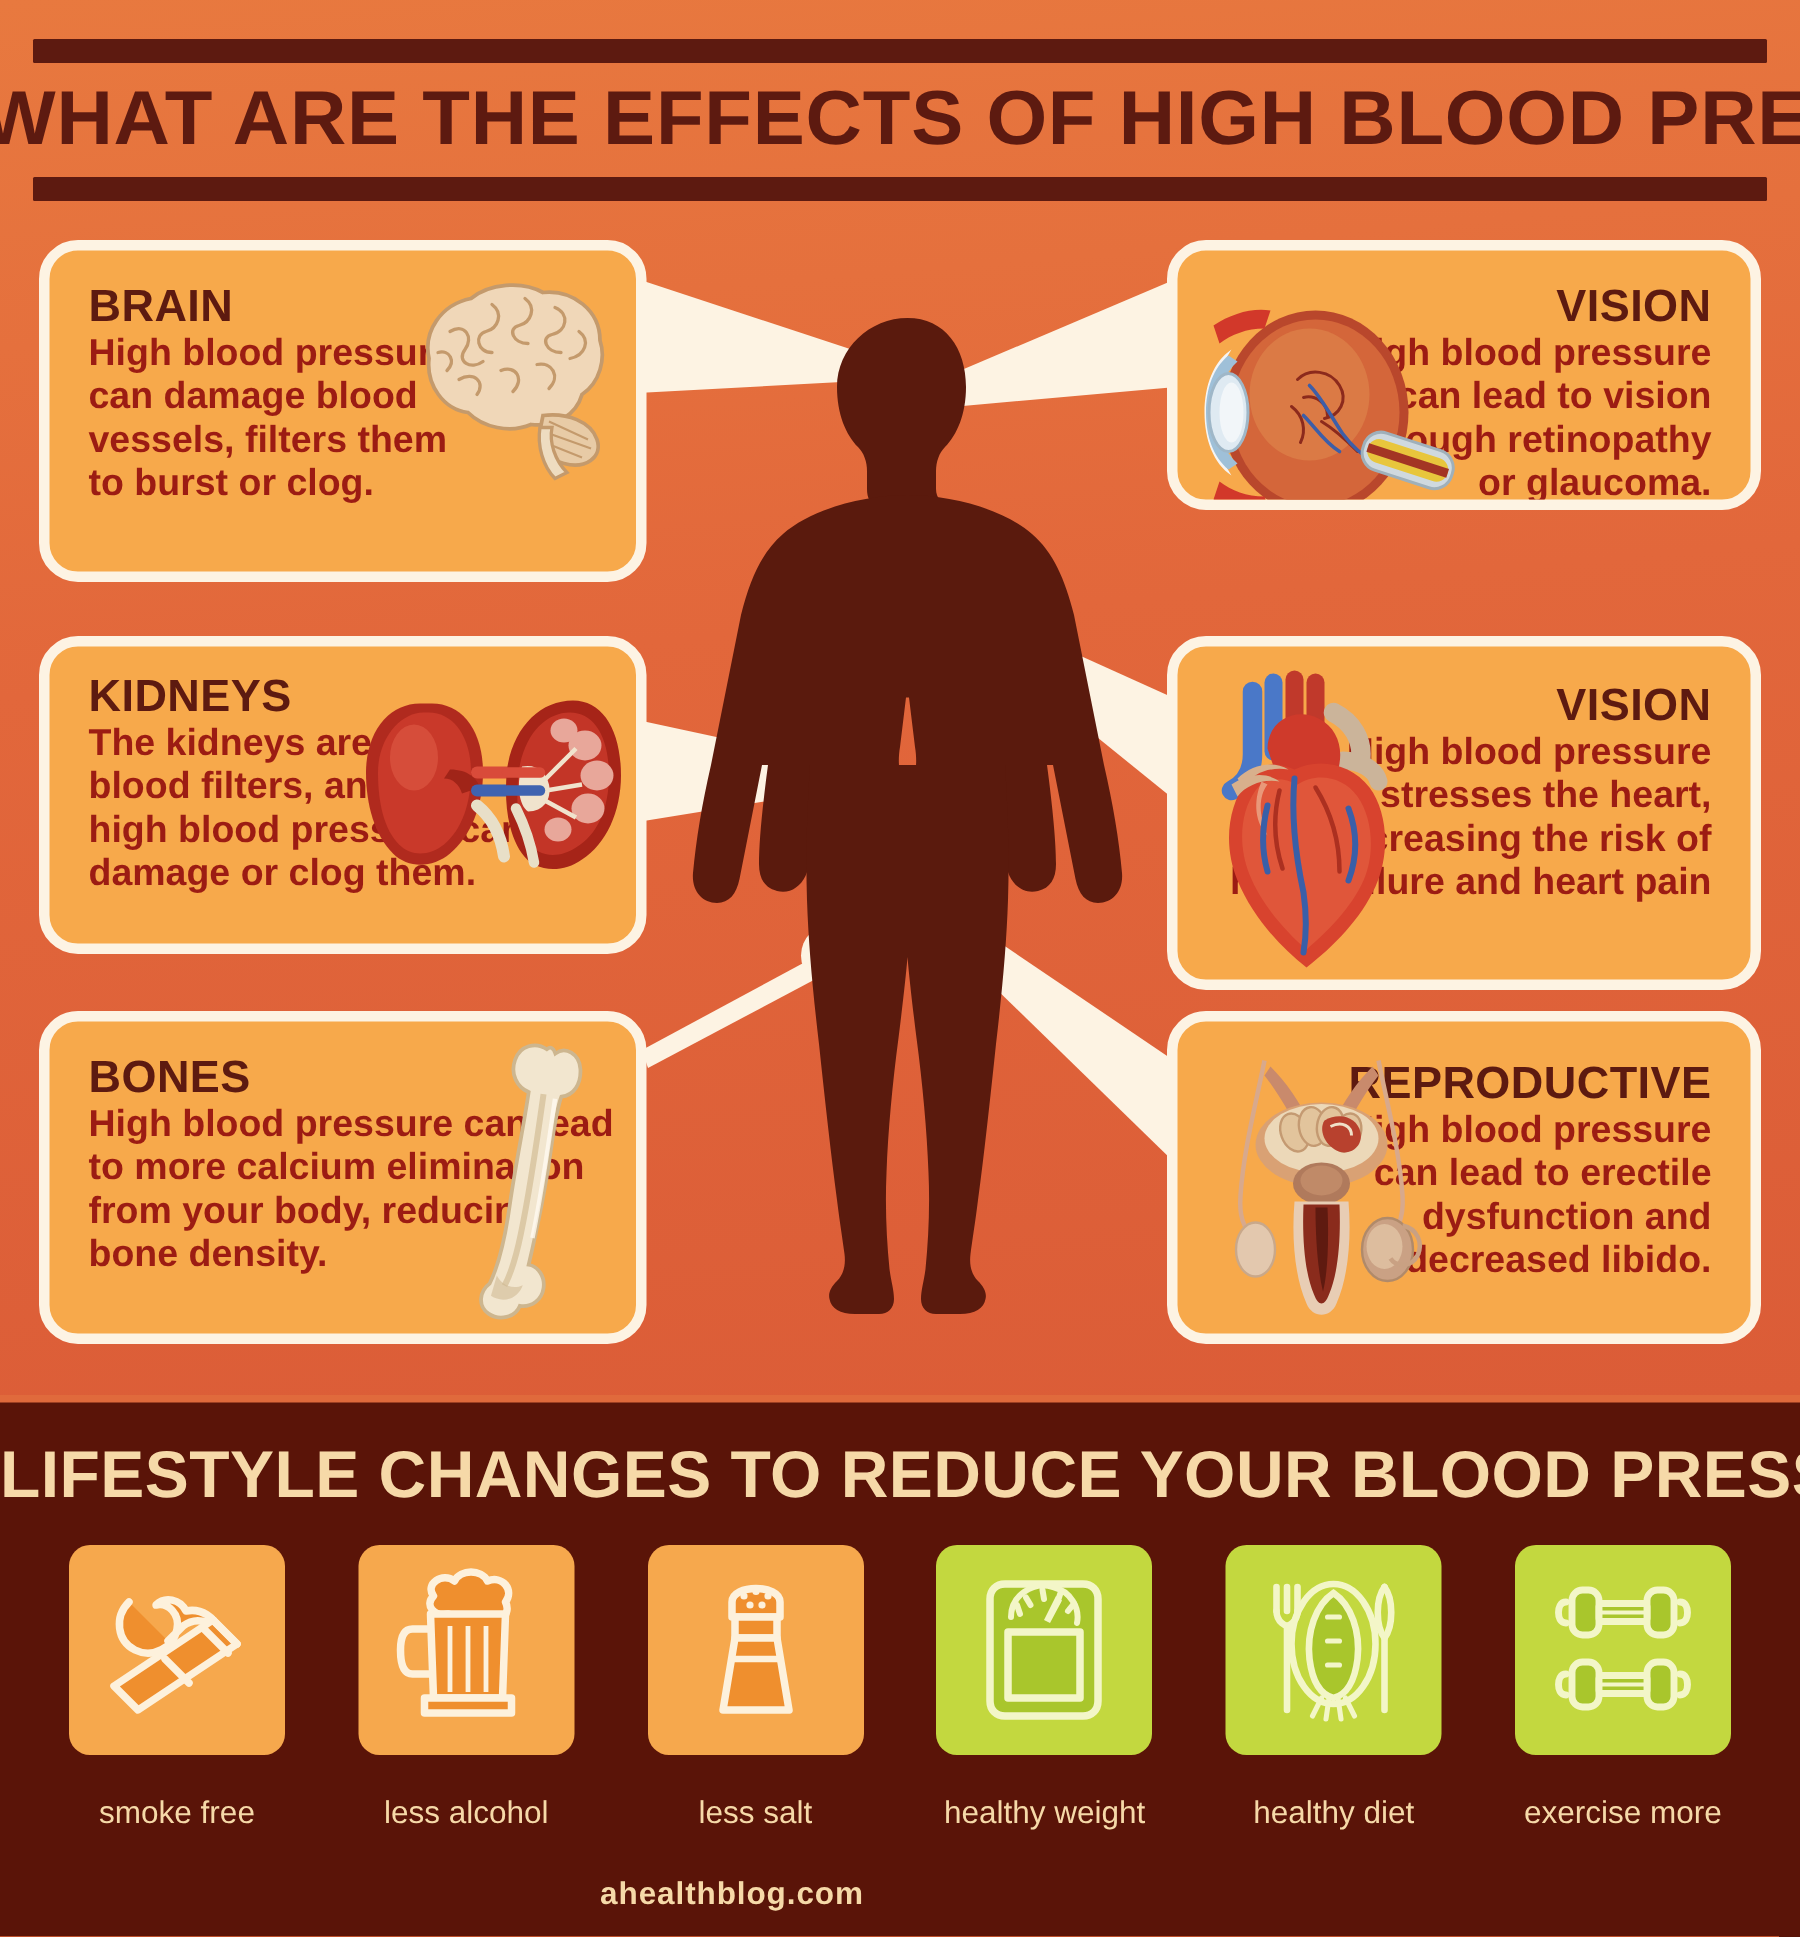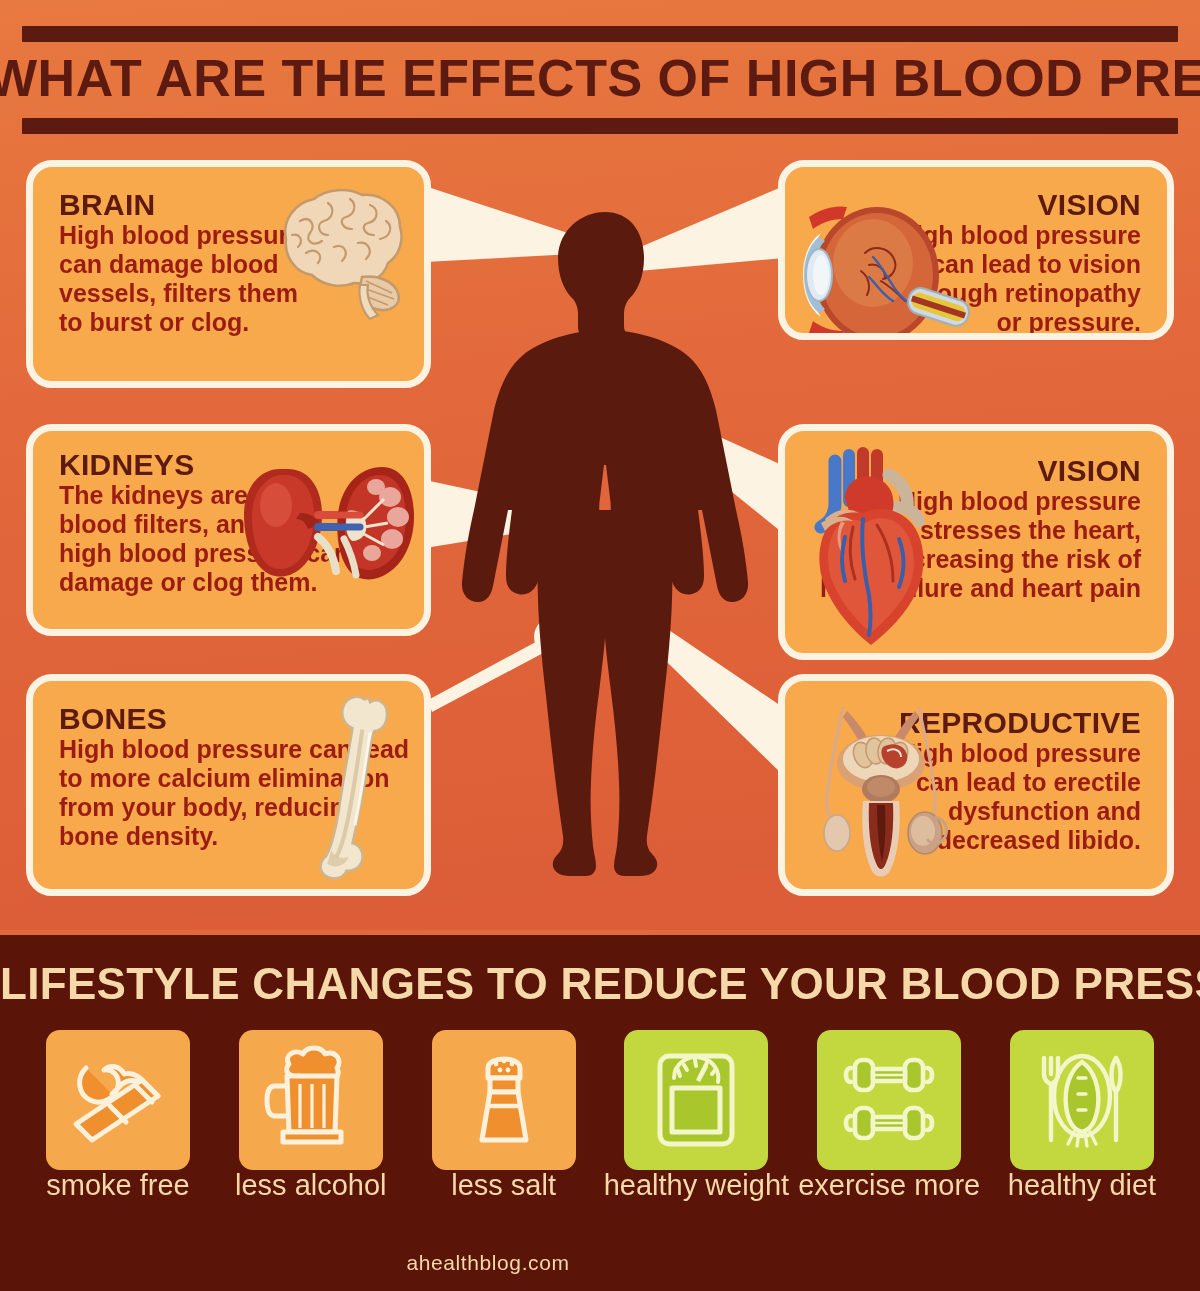--- a/index.html
+++ b/index.html
@@ -118,28 +118,28 @@
   .tile{
     width:148px;display:flex;flex-direction:column;align-items:center;
   }
   .tile .box{
     width:144px;height:140px;border-radius:14px;
     display:flex;align-items:center;justify-content:center;
   }
   .tile .box.orange{background:#f6a84d;}
   .tile .box.green{background:#c3d83f;}
   .tile .lbl{
-    margin-top:0;color:#f6d9a8;
+    margin-top:24px;color:#f6d9a8;
     font-family:"Liberation Sans Narrow","Liberation Sans",sans-serif;
-    font-size:29px;line-height:30px;white-space:nowrap;font-weight:normal;
+    font-size:21px;line-height:30px;white-space:nowrap;font-weight:normal;
   }
   .site{
     position:absolute;left:0;bottom:16px;width:976px;text-align:center;
     color:#f6d9a8;font-family:"Liberation Sans Narrow","Liberation Sans",sans-serif;
-    font-size:21px;letter-spacing:0.6px;
+    font-size:21px;letter-spacing:0.6px;font-weight:bold;
   }
 </style>
 </head>
 <body>
 
 <div id="page">
 
   <div class="top-region">
 
     <div class="title-bar-top"></div>
@@ -313,21 +313,21 @@
       </div>
     </div>
 
     <div class="card right-card" id="card-vision">
       <div class="txt">
         <div class="h">VISION</div>
         <div class="b">
           <div>High blood pressure</div>
           <div>can lead to vision</div>
           <div>loss through retinopathy</div>
-          <div>or pressure.</div>
+          <div>or glaucoma.</div>
         </div>
       </div>
       <div class="art" style="left:10px;top:26px;">
         <svg width="175" height="165" viewBox="0 0 175 165">
           <ellipse cx="82" cy="82" rx="62" ry="68" fill="#b9472c"></ellipse>
           <ellipse cx="82" cy="82" rx="56" ry="62" fill="#d4663a"></ellipse>
           <ellipse cx="78" cy="70" rx="40" ry="44" fill="#e08b4e" opacity="0.55"></ellipse>
           <path d="M26,40 C14,48 8,64 8,82 C8,100 14,116 26,124
                    C18,112 14,98 14,82 C14,66 18,52 26,40 Z" fill="#f4f4f4"></path>
           <path d="M24,44 C14,52 9,66 9,82 C9,98 14,112 24,120
@@ -624,46 +624,20 @@
             </g>
             <path d="M56,36 L64,20 L68,23 L60,38 Z" fill="#f3f6c8"></path>
           </svg>
         </div>
         <div class="lbl">healthy weight</div>
       </div>
 
       <div class="tile">
         <div class="box green">
           <svg width="112" height="112" viewBox="0 0 112 112">
-            <g stroke="#f3f6c8" stroke-width="4.6" stroke-linejoin="round" stroke-linecap="round" fill="#a9c62c">
-
-              <rect x="22" y="16" width="18" height="30" rx="7"></rect>
-              <rect x="72" y="16" width="18" height="30" rx="7"></rect>
-              <path d="M18,24 C14,24 13,28 13,31 C13,34 14,38 18,38" fill="none"></path>
-              <path d="M94,24 C98,24 99,28 99,31 C99,34 98,38 94,38" fill="none"></path>
-              <rect x="40" y="25" width="32" height="12" rx="2"></rect>
-
-              <rect x="22" y="64" width="18" height="30" rx="7"></rect>
-              <rect x="72" y="64" width="18" height="30" rx="7"></rect>
-              <path d="M18,72 C14,72 13,76 13,79 C13,82 14,86 18,86" fill="none"></path>
-              <path d="M94,72 C98,72 99,76 99,79 C99,82 98,86 94,86" fill="none"></path>
-              <rect x="40" y="73" width="32" height="12" rx="2"></rect>
-            </g>
-            <g stroke="#f3f6c8" stroke-width="2.6">
-              <path d="M40,31 L72,31"></path>
-                <path d="M40,79 L72,79"></path>
-            </g>
-          </svg>
-        </div>
-        <div class="lbl">exercise more</div>
-      </div>
-
-      <div class="tile">
-        <div class="box green">
-          <svg width="112" height="112" viewBox="0 0 112 112">
             <g stroke="#f3f6c8" stroke-width="4.4" stroke-linejoin="round" stroke-linecap="round" fill="none">
 
               <ellipse cx="56" cy="52" rx="28" ry="40"></ellipse>
 
               <path d="M18,14 L18,30"></path>
                 <path d="M25,14 L25,30"></path>
                 <path d="M32,14 L32,30"></path>
               <path d="M18,30 C18,38 25,40 25,40 L25,96"></path>
               <path d="M32,30 C32,38 25,40 25,40"></path>
 
@@ -682,18 +656,44 @@
               <path d="M48,88 L42,100"></path>
                 <path d="M53,88 L51,102"></path>
               <path d="M59,88 L61,102"></path>
                 <path d="M64,88 L70,100"></path>
             </g>
           </svg>
         </div>
         <div class="lbl">healthy diet</div>
       </div>
 
+      <div class="tile">
+        <div class="box green">
+          <svg width="112" height="112" viewBox="0 0 112 112">
+            <g stroke="#f3f6c8" stroke-width="4.6" stroke-linejoin="round" stroke-linecap="round" fill="#a9c62c">
+
+              <rect x="22" y="16" width="18" height="30" rx="7"></rect>
+              <rect x="72" y="16" width="18" height="30" rx="7"></rect>
+              <path d="M18,24 C14,24 13,28 13,31 C13,34 14,38 18,38" fill="none"></path>
+              <path d="M94,24 C98,24 99,28 99,31 C99,34 98,38 94,38" fill="none"></path>
+              <rect x="40" y="25" width="32" height="12" rx="2"></rect>
+
+              <rect x="22" y="64" width="18" height="30" rx="7"></rect>
+              <rect x="72" y="64" width="18" height="30" rx="7"></rect>
+              <path d="M18,72 C14,72 13,76 13,79 C13,82 14,86 18,86" fill="none"></path>
+              <path d="M94,72 C98,72 99,76 99,79 C99,82 98,86 94,86" fill="none"></path>
+              <rect x="40" y="73" width="32" height="12" rx="2"></rect>
+            </g>
+            <g stroke="#f3f6c8" stroke-width="2.6">
+              <path d="M40,31 L72,31"></path>
+                <path d="M40,79 L72,79"></path>
+            </g>
+          </svg>
+        </div>
+        <div class="lbl">exercise more</div>
+      </div>
+
     </div>
 
     <div class="site">ahealthblog.com</div>
   </div>
 
 </div>
 
 </body></html>

